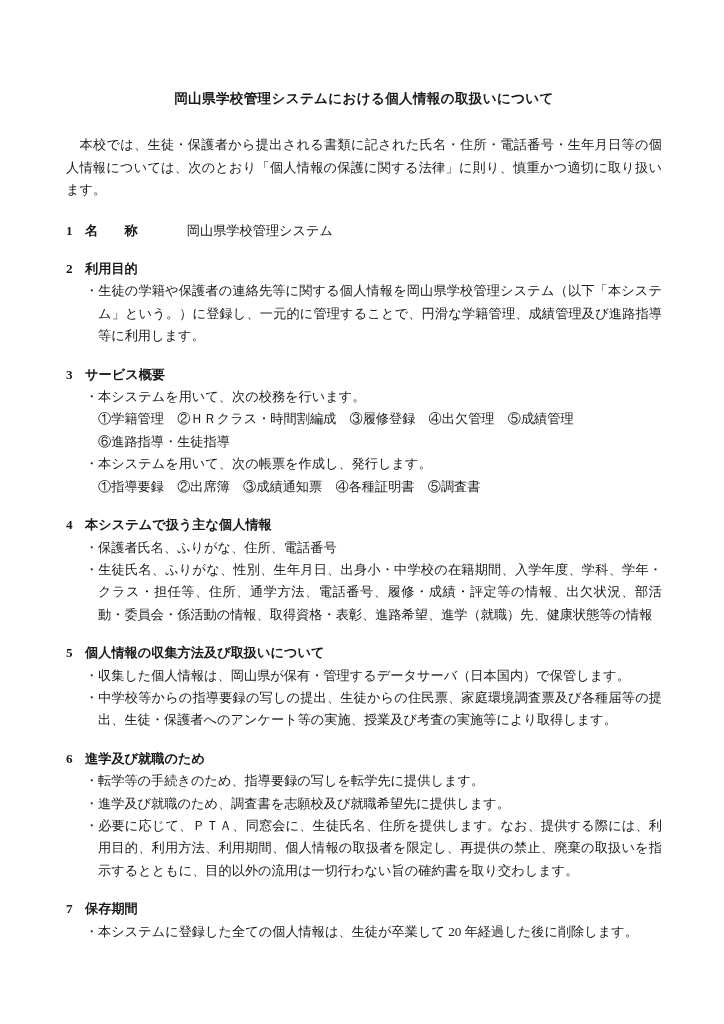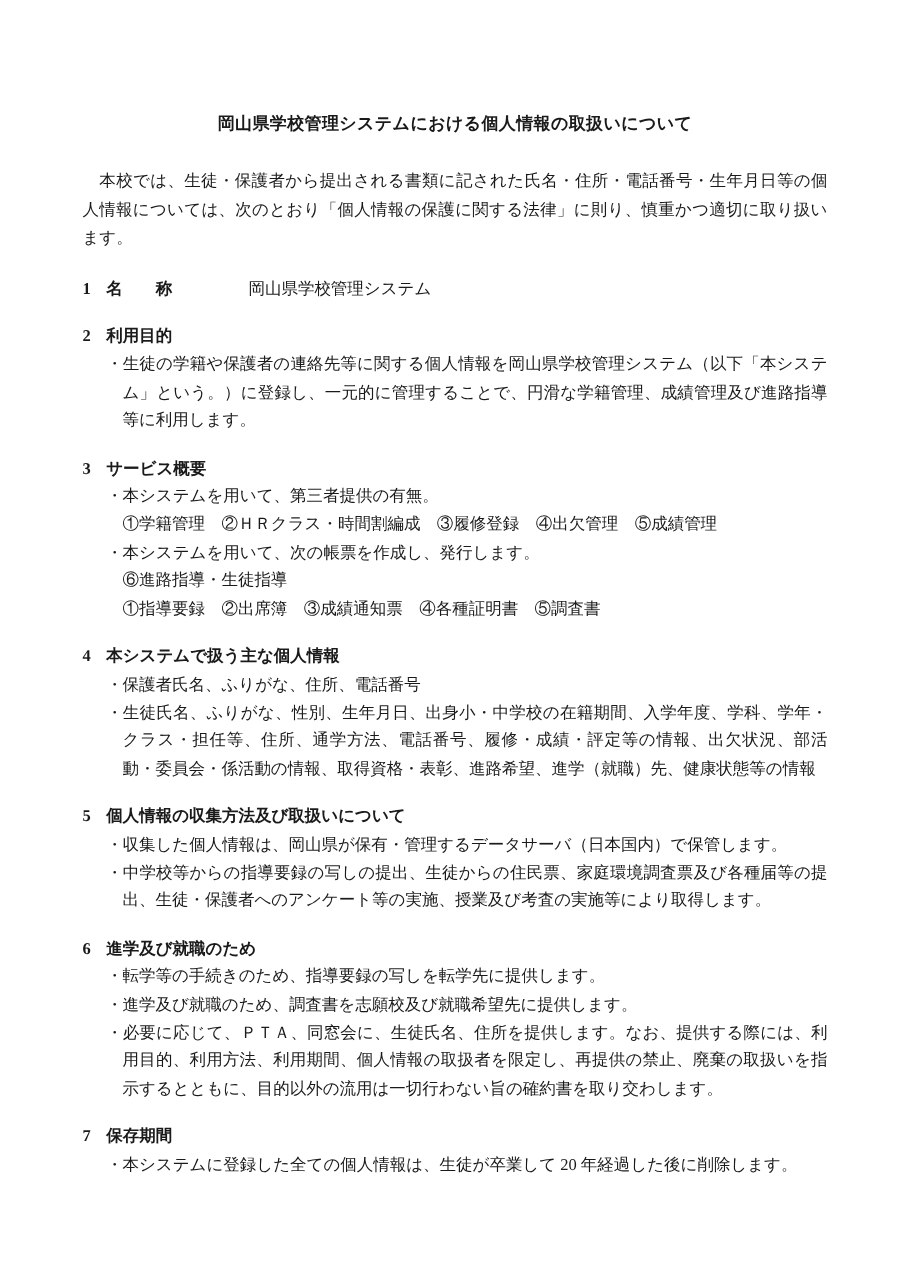--- a/index.html
+++ b/index.html
@@ -45,21 +45,21 @@
   }
   .sec-num {
     flex: none;
     width: 19px;
   }
   .sec-title {
     flex: none;
   }
   .sec-inline {
     font-weight: normal;
-    margin-left: 25px;
+    margin-left: 13px;
     padding-left: 36px;
   }
   .items {
     margin-left: 19px;
   }
   .li {
     text-align: justify;
   }
   .li.bullet {
     padding-left: 13px;
@@ -96,24 +96,24 @@
         <div class="items">
           <div class="li bullet"><span class="marker">・</span><span>生徒の学籍や保護者の連絡先等に関する個人情報を岡山県学校管理システム（以下「本システム」という。）に登録し、一元的に管理することで、円滑な学籍管理、成績管理及び進路指導等に利用します。</span></div>
         </div>
       </section>
       <section class="section">
         <div class="sec-heading">
           <span class="sec-num">3</span>
           <span class="sec-title">サービス概要</span>
         </div>
         <div class="items">
-          <div class="li bullet"><span class="marker">・</span><span>本システムを用いて、第三者提供の有無。</span></div>
+          <div class="li bullet"><span class="marker">・</span><span>本システムを用いて、次の校務を行います。</span></div>
           <div class="li sub">①学籍管理　②ＨＲクラス・時間割編成　③履修登録　④出欠管理　⑤成績管理</div>
+          <div class="li sub">⑥進路指導・生徒指導</div>
           <div class="li bullet"><span class="marker">・</span><span>本システムを用いて、次の帳票を作成し、発行します。</span></div>
-          <div class="li sub">⑥進路指導・生徒指導</div>
           <div class="li sub">①指導要録　②出席簿　③成績通知票　④各種証明書　⑤調査書</div>
         </div>
       </section>
       <section class="section">
         <div class="sec-heading">
           <span class="sec-num">4</span>
           <span class="sec-title">本システムで扱う主な個人情報</span>
         </div>
         <div class="items">
           <div class="li bullet"><span class="marker">・</span><span>保護者氏名、ふりがな、住所、電話番号</span></div>

